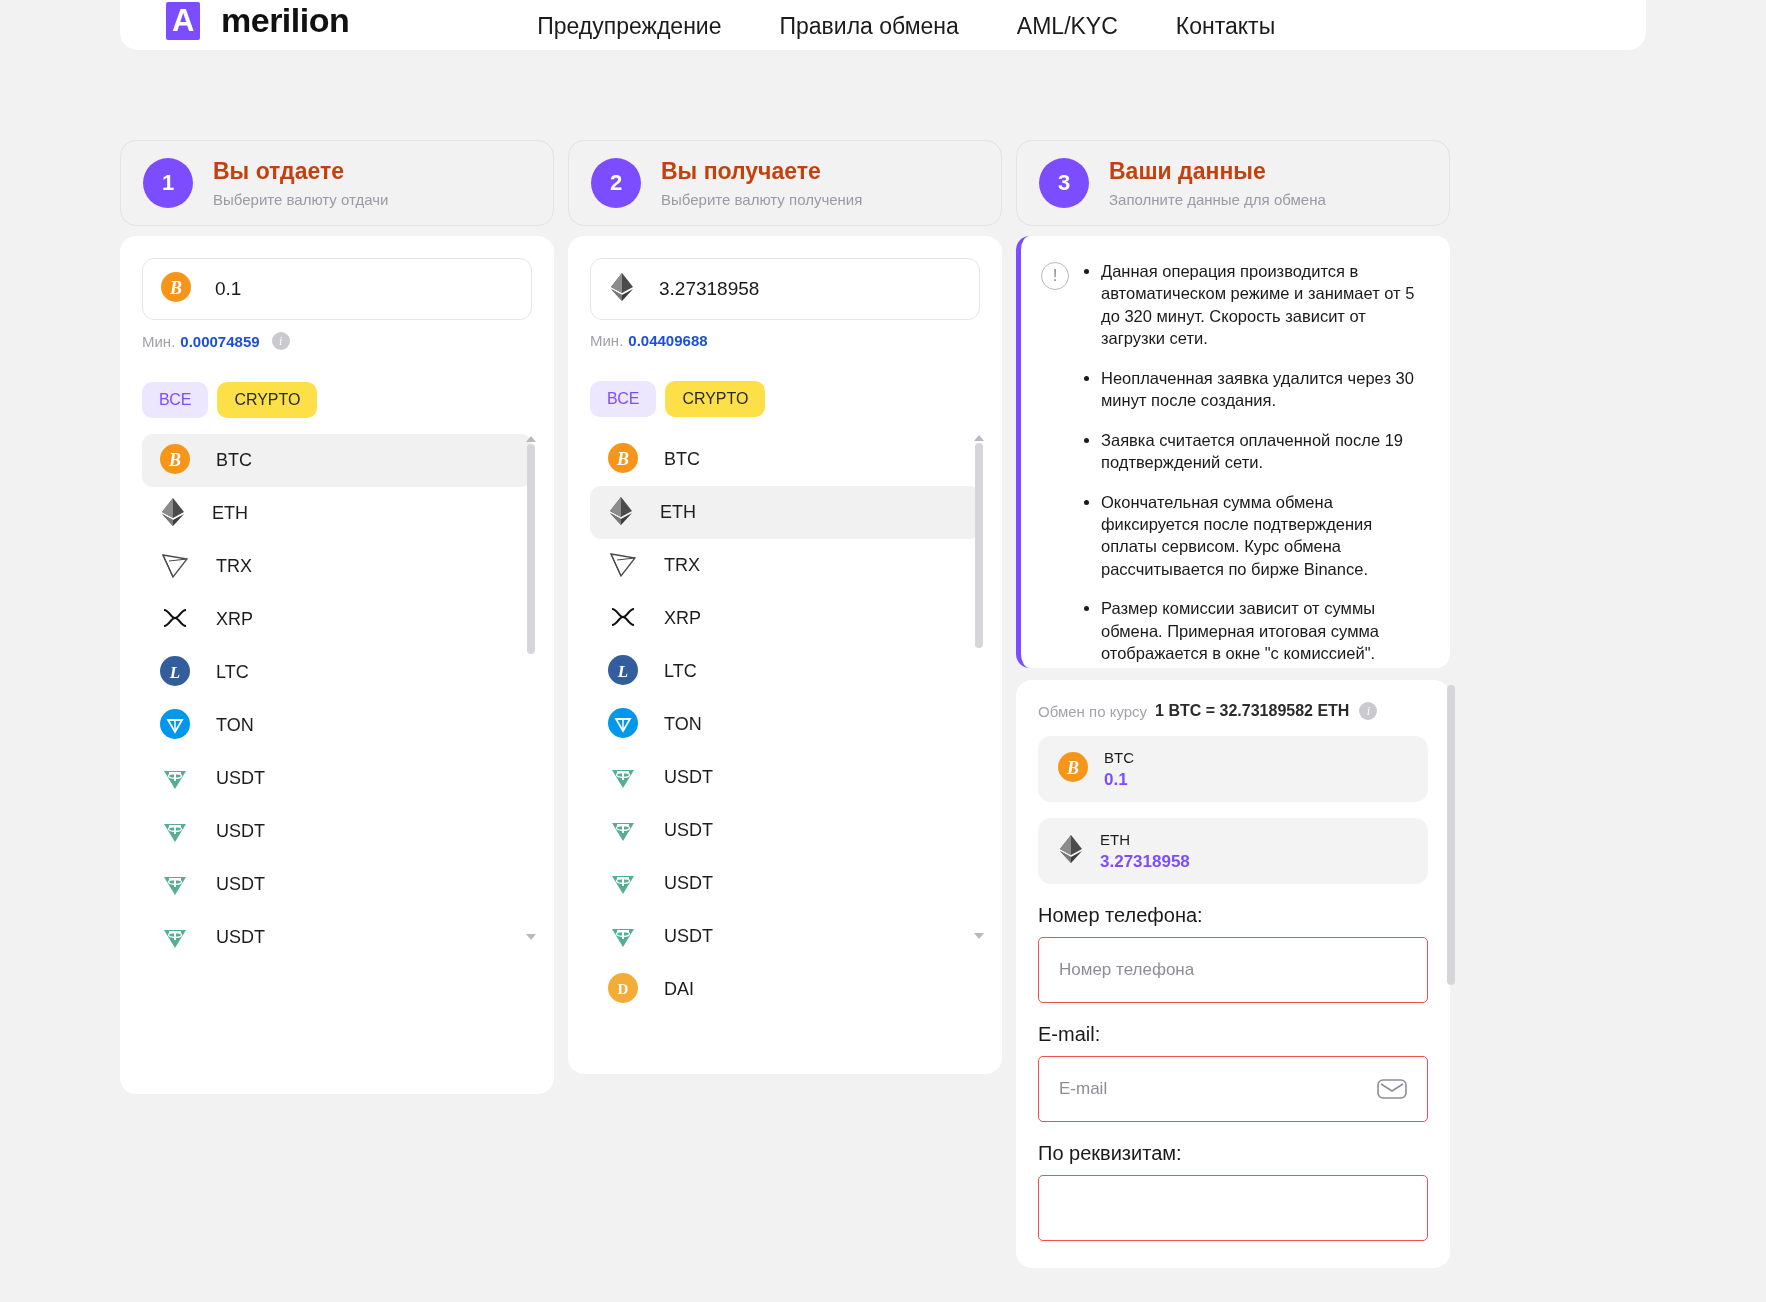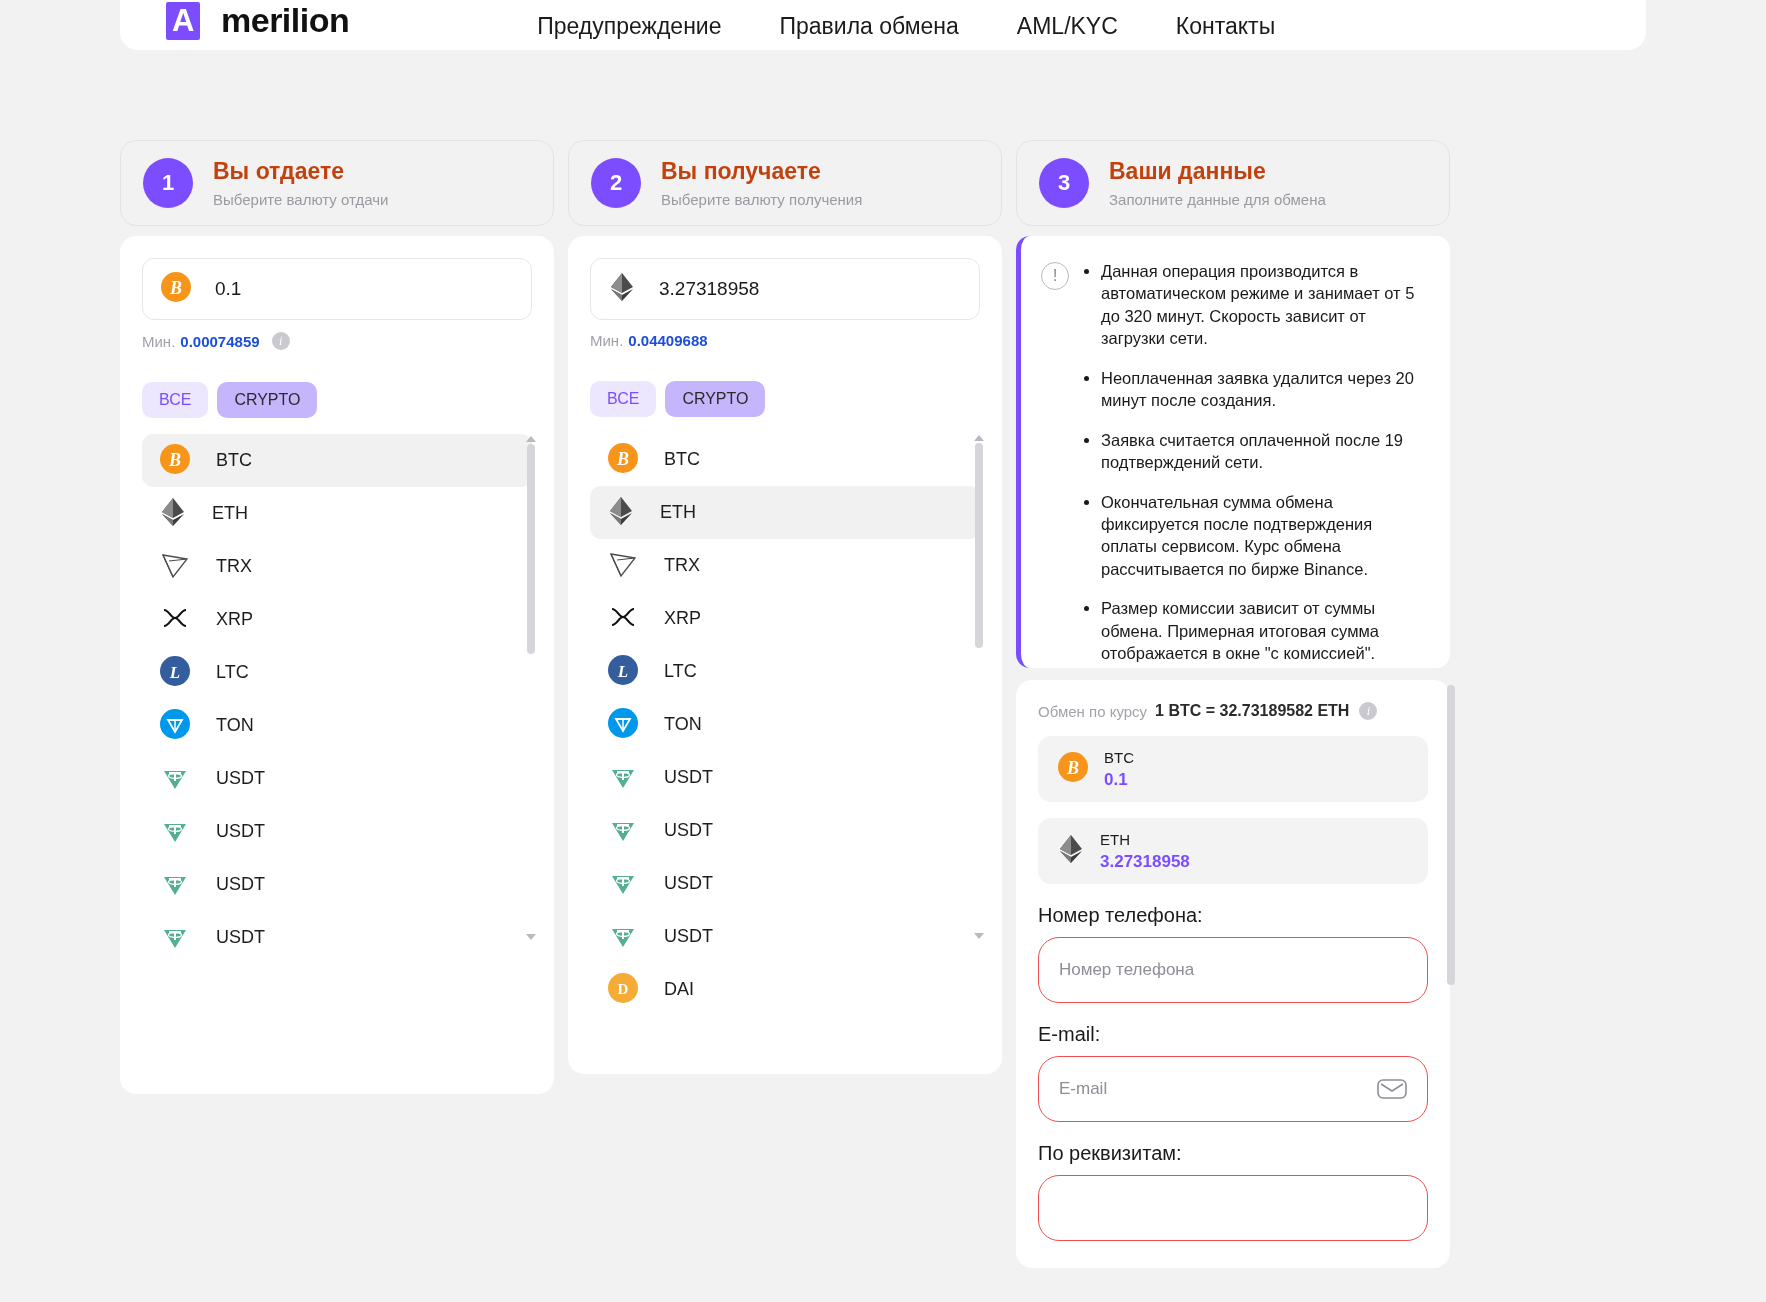--- a/index.html
+++ b/index.html
@@ -79,21 +79,21 @@
   .info-dot {
     margin-left: 12px; width: 18px; height: 18px; border-radius: 50%;
     background: #c9c9cf; color: #fff; font-size: 12px; font-style: italic;
     display: inline-flex; align-items: center; justify-content: center;
     font-family: "Liberation Serif", serif;
   }
 
   .tabs { display: flex; gap: 9px; margin-top: 32px; align-items: center; }
   .tab {
     padding: 9px 17px; border-radius: 10px;
-    font-size: 16px; color: #2a2a2a; background: #c4b5fd;
+    font-size: 16px; color: #2a2a2a; background: #fde047;
     cursor: pointer;
   }
   .tab.active { background: #ece6ff; color: #7c4dff; }
 
   .list-wrap { position: relative; margin-top: 16px; }
   .cur-list { list-style: none; }
   .cur-item {
     display: flex; align-items: center;
     height: 53px; border-radius: 11px;
     padding-left: 18px;
@@ -140,21 +140,21 @@
     margin-top: 16px; background: #f3f3f4; border-radius: 13px;
     height: 66px; display: flex; align-items: center; padding: 0 20px;
   }
   .cur-card .meta { margin-left: 16px; }
   .cur-card .code { font-size: 15px; color: #1c1c1c; }
   .cur-card .amt { font-size: 17px; color: #7c4dff; font-weight: bold; margin-top: 4px; }
 
   .field-label { font-size: 20px; color: #1a1a1a; margin-top: 20px; }
   .field {
     margin-top: 10px; height: 66px;
-    border: 1px solid #ef4f4f; border-radius: 21px;
+    border: 1px solid #ef4f4f; border-radius: 5px;
     display: flex; align-items: center; padding: 0 20px;
   }
   .field .ph { font-size: 17px; color: #8d8d96; }
   .mail-ic { margin-left: auto; color: #8d8d96; display: flex; }
 
   .c3-scroll { position: absolute; right: -6px; top: 545px; width: 10px; }
   .c3-scroll .bar { width: 8px; background: #d6d6da; border-radius: 5px; margin: 0 auto; height: 300px; }
 </style>
 </head>
 <body>
@@ -430,21 +430,21 @@
       <div class="step-txt">
         <div class="step-title">Ваши данные</div>
         <div class="step-sub">Заполните данные для обмена</div>
       </div>
     </div>
 
     <div class="notice">
       <div class="excl">!</div>
       <ul id="notice-list">
           <li>Данная операция производится в автоматическом режиме и занимает от 5 до 320 минут. Скорость зависит от загрузки сети.</li>
-          <li>Неоплаченная заявка удалится через 20 минут после создания.</li>
+          <li>Неоплаченная заявка удалится через 30 минут после создания.</li>
           <li>Заявка считается оплаченной после 19 подтверждений сети.</li>
           <li>Окончательная сумма обмена фиксируется после подтверждения оплаты сервисом. Курс обмена рассчитывается по бирже Binance.</li>
           <li>Размер комиссии зависит от суммы обмена. Примерная итоговая сумма отображается в окне "с комиссией".</li>
         </ul>
     </div>
 
     <div class="summary">
       <div class="rate-line">
         <span>Обмен по курсу</span>
         <b>1 BTC = 32.73189582 ETH</b>

